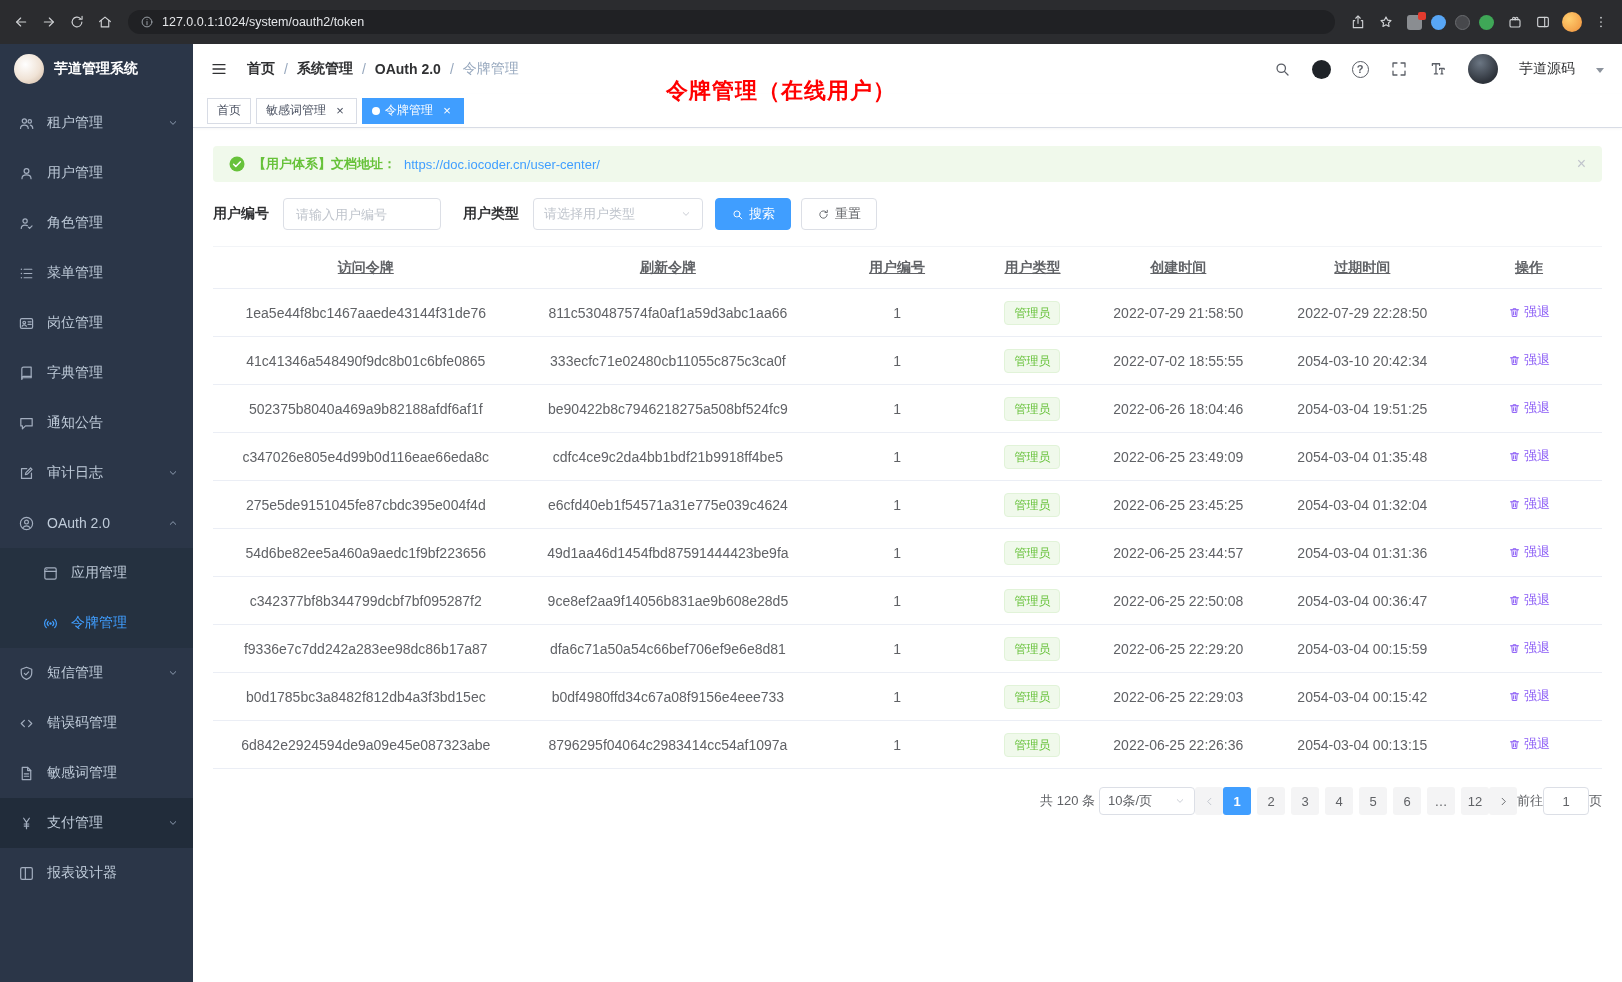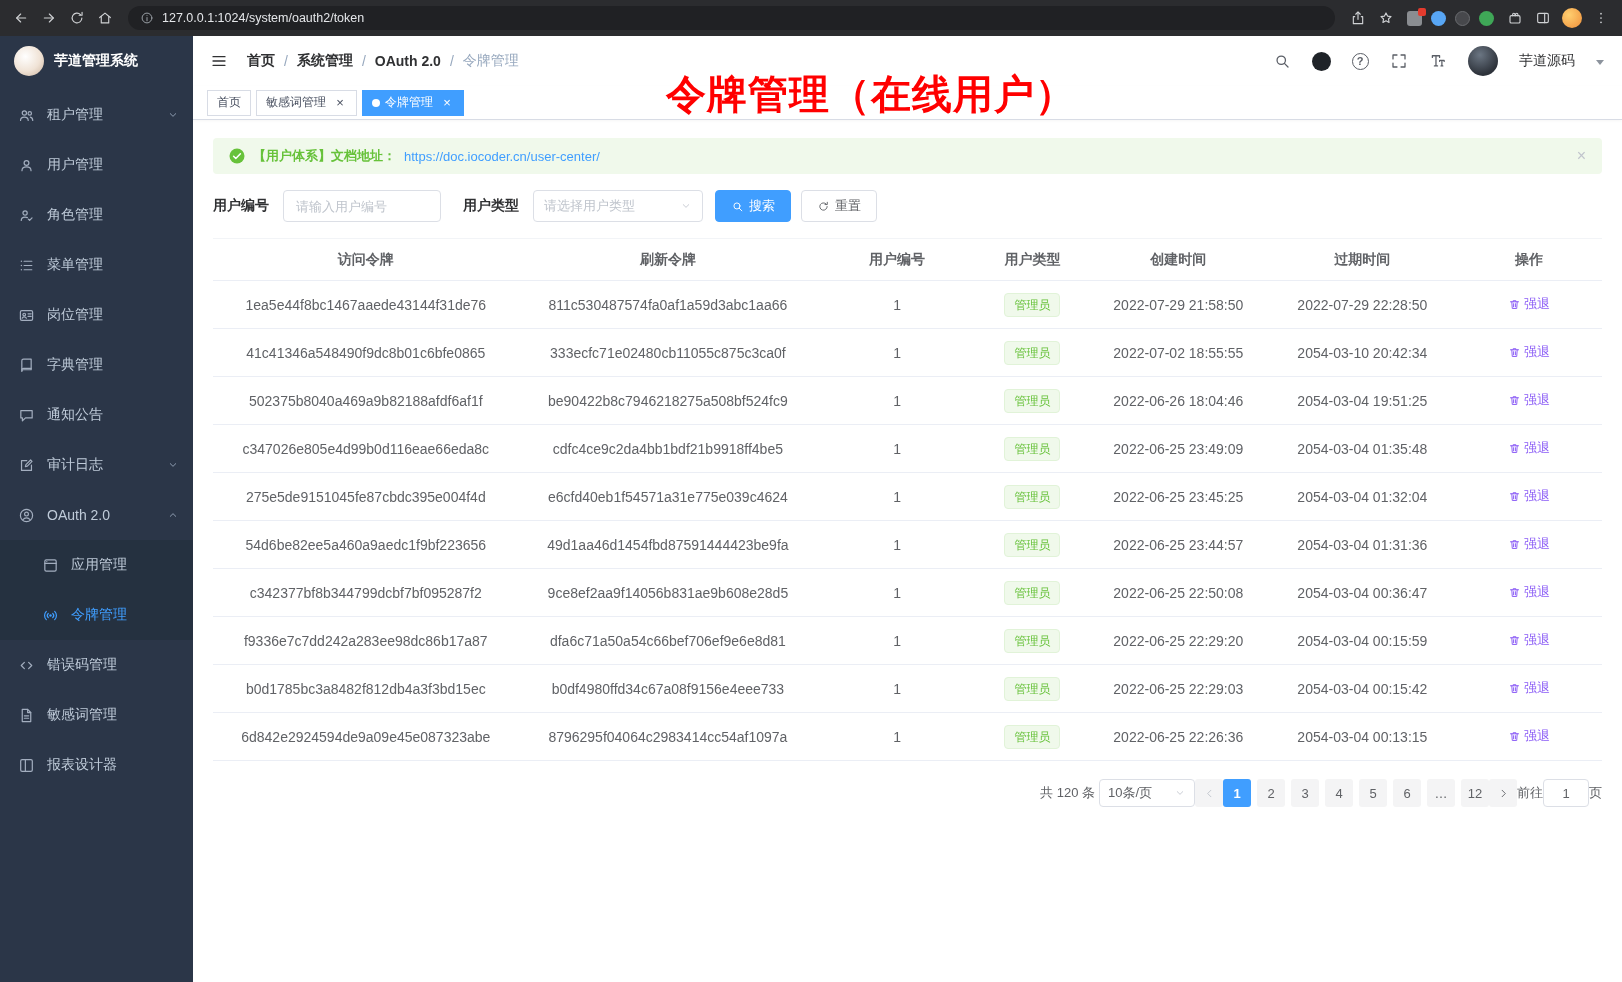--- a/index.html
+++ b/index.html
@@ -1,20 +1,20 @@
 <!DOCTYPE html>
 <html><head>
 <meta charset="utf-8">
 <style>
 *{margin:0;padding:0;box-sizing:border-box;}
 body{font-family:"Liberation Sans","DejaVu Sans",sans-serif;background:#222;}
 .screen{position:relative;width:1622px;height:982px;background:#fff;overflow:hidden;}
 
 
-.chrome{height:36px;background:#2b2c2f;display:flex;align-items:center;gap:2px;padding:0 8px;color:#cfd1d4;}
+.chrome{height:44px;background:#2b2c2f;display:flex;align-items:center;gap:2px;padding:0 8px;color:#cfd1d4;}
 .cbtn{background:none;border:none;color:#cfd1d4;width:26px;height:26px;border-radius:50%;display:flex;align-items:center;justify-content:center;cursor:pointer;flex:0 0 auto;}
 .icn{display:inline-flex;width:16px;height:16px;}
 .icn svg{width:100%;height:100%;display:block;}
 .i18{width:18px;height:18px;}
 .i12{width:12px;height:12px;}
 .i13{width:13px;height:13px;}
 .urlbar{flex:1;height:24px;background:#202124;border-radius:12px;display:flex;align-items:center;gap:8px;padding:0 12px;margin:0 8px;font-size:12.5px;color:#e4e6e9;min-width:0;cursor:text;}
 .urlbar .icn{color:#9aa0a6;width:14px;height:14px;}
 .urltext{white-space:nowrap;overflow:hidden;}
 .extgroup{display:flex;align-items:center;gap:9px;margin:0 6px;}
@@ -86,39 +86,39 @@
 .fselect{width:170px;height:32px;border:1px solid #dcdfe6;border-radius:4px;display:flex;align-items:center;justify-content:space-between;padding:0 10px;cursor:pointer;margin-right:12px;}
 .fph{font-size:13px;color:#bfc4cc;}
 .selarrow{color:#c0c4cc;}
 .btn{height:32px;border-radius:4px;font-size:13px;display:flex;align-items:center;gap:5px;padding:0 15px;cursor:pointer;border:1px solid transparent;font-family:inherit;}
 .btn .icn{width:13px;height:13px;}
 .btn.primary{background:#409eff;color:#fff;border-color:#409eff;}
 .btn.plain{background:#fff;color:#606266;border-color:#dcdfe6;margin-left:10px;}
 
 
 .dtable{width:100%;border-collapse:collapse;table-layout:fixed;}
-.dtable th{height:42px;font-size:14px;font-weight:700;color:#606266;border-bottom:1px solid #ebeef5;border-top:1px solid #f2f4f7;text-align:center;white-space:nowrap;}
+.dtable th{height:42px;font-size:14px;font-weight:700;color:#606266;border-bottom:1px solid #ebeef5;border-top:1px solid #f2f4f7;text-align:center;white-space:nowrap;text-decoration:underline;}
 .dtable td{height:48px;font-size:14px;color:#606266;border-bottom:1px solid #ebeef5;text-align:center;white-space:nowrap;overflow:hidden;}
 .tag{display:inline-block;padding:2px 9px;font-size:12px;color:#67c23a;background:#f0f9eb;border:1px solid #e1f3d8;border-radius:4px;line-height:18px;}
 .act{color:#8b5cf6;font-size:13px;cursor:pointer;display:inline-flex;align-items:center;gap:3px;}
 .act .icn{width:13px;height:13px;}
 
 
 .pagination{display:flex;align-items:center;justify-content:flex-end;margin-top:18px;font-size:13px;color:#606266;}
 .ptotal{margin-right:4px;}
 .psel{height:28px;min-width:96px;border:1px solid #dcdfe6;border-radius:4px;display:flex;align-items:center;justify-content:space-between;padding:0 8px;cursor:pointer;gap:6px;}
 .psel .icn{color:#c0c4cc;}
 .pages{display:flex;gap:6px;}
 .pbtn{min-width:28px;height:28px;border:none;background:#f4f4f5;border-radius:3px;font-size:13px;color:#606266;cursor:pointer;font-family:inherit;display:flex;align-items:center;justify-content:center;padding:0 6px;}
 .pbtn.active{background:#409eff;color:#fff;font-weight:700;}
 .pbtn.disabled{color:#c0c4cc;cursor:default;}
 .pginput{width:46px;height:28px;border:1px solid #dcdfe6;border-radius:4px;text-align:center;font-size:13px;color:#606266;outline:none;font-family:inherit;}
 
 
-.annotation{position:absolute;left:666px;top:67px;font-size:40px;font-weight:700;color:#ff0000;letter-spacing:1px;z-index:40;white-space:nowrap;pointer-events:none;text-align:center;}
+.annotation{position:absolute;left:666px;top:76px;font-size:22px;font-weight:700;color:#ff0000;letter-spacing:1px;z-index:40;white-space:nowrap;pointer-events:none;text-align:center;}
 </style>
 </head>
 <body>
 
 <div class="screen">
 
   <div class="chrome">
     <button class="cbtn">
         <span class="icn">
           <svg viewBox="0 0 24 24" fill="none" stroke="currentColor" stroke-width="1.7" stroke-linecap="round" stroke-linejoin="round">
@@ -339,33 +339,60 @@
               <svg viewBox="0 0 24 24" fill="none" stroke="currentColor" stroke-width="1.7" stroke-linecap="round" stroke-linejoin="round">
                 <circle cx="12" cy="12" r="1.7" fill="currentColor" stroke="none"></circle>
                 <path d="M8.9 15.1a4.4 4.4 0 0 1 0-6.2M15.1 8.9a4.4 4.4 0 0 1 0 6.2M6.1 17.9a8.3 8.3 0 0 1 0-11.8M17.9 6.1a8.3 8.3 0 0 1 0 11.8"></path>
               </svg>
             </span>
             <span class="mlabel">令牌管理</span>
           </div>
           <div class="menu-item">
             <span class="icn mi">
               <svg viewBox="0 0 24 24" fill="none" stroke="currentColor" stroke-width="1.7" stroke-linecap="round" stroke-linejoin="round">
+                <path d="M12 3.2l7.4 2.8v5.2c0 4.6-3.1 7.5-7.4 9.1-4.3-1.6-7.4-4.5-7.4-9.1V6z"></path>
+                <path d="M9 11.8l2.1 2.1 3.9-4.1"></path>
+              </svg>
+            </span>
+            <span class="mlabel">短信管理</span>
+            <span class="arrow down">
+              <svg viewBox="0 0 24 24" fill="none" stroke="currentColor" stroke-width="2" stroke-linecap="round" stroke-linejoin="round">
+                <path d="M6.5 9.3l5.5 5.4 5.5-5.4"></path>
+              </svg>
+            </span>
+          </div>
+          <div class="menu-item">
+            <span class="icn mi">
+              <svg viewBox="0 0 24 24" fill="none" stroke="currentColor" stroke-width="1.7" stroke-linecap="round" stroke-linejoin="round">
                 <path d="M9 7.6L4.6 12 9 16.4M15 7.6L19.4 12 15 16.4"></path>
               </svg>
             </span>
             <span class="mlabel">错误码管理</span>
           </div>
           <div class="menu-item">
             <span class="icn mi">
               <svg viewBox="0 0 24 24" fill="none" stroke="currentColor" stroke-width="1.7" stroke-linecap="round" stroke-linejoin="round">
                 <path d="M6 3.4h7.6L18 7.8v12.8H6z"></path>
                 <path d="M13.6 3.4v4.4H18M9 12.4h6M9 15.9h6"></path>
               </svg>
             </span>
             <span class="mlabel">敏感词管理</span>
+          </div>
+          <div class="menu-item hovered">
+            <span class="icn mi">
+              <svg viewBox="0 0 24 24" fill="none" stroke="currentColor" stroke-width="1.7" stroke-linecap="round" stroke-linejoin="round">
+                <path d="M8 4.6l4 5.7 4-5.7M12 10.3v9.1M8.8 12.7h6.4M8.8 15.6h6.4"></path>
+              </svg>
+            </span>
+            <span class="mlabel">支付管理</span>
+            <span class="arrow down">
+              <svg viewBox="0 0 24 24" fill="none" stroke="currentColor" stroke-width="2" stroke-linecap="round" stroke-linejoin="round">
+                <path d="M6.5 9.3l5.5 5.4 5.5-5.4"></path>
+              </svg>
+            </span>
           </div>
           <div class="menu-item">
             <span class="icn mi">
               <svg viewBox="0 0 24 24" fill="none" stroke="currentColor" stroke-width="1.7" stroke-linecap="round" stroke-linejoin="round">
                 <rect x="3.8" y="3.8" width="16.4" height="16.4" rx="2"></rect>
                 <path d="M10.4 3.8v16.4"></path>
               </svg>
             </span>
             <span class="mlabel">报表设计器</span>
           </div>

